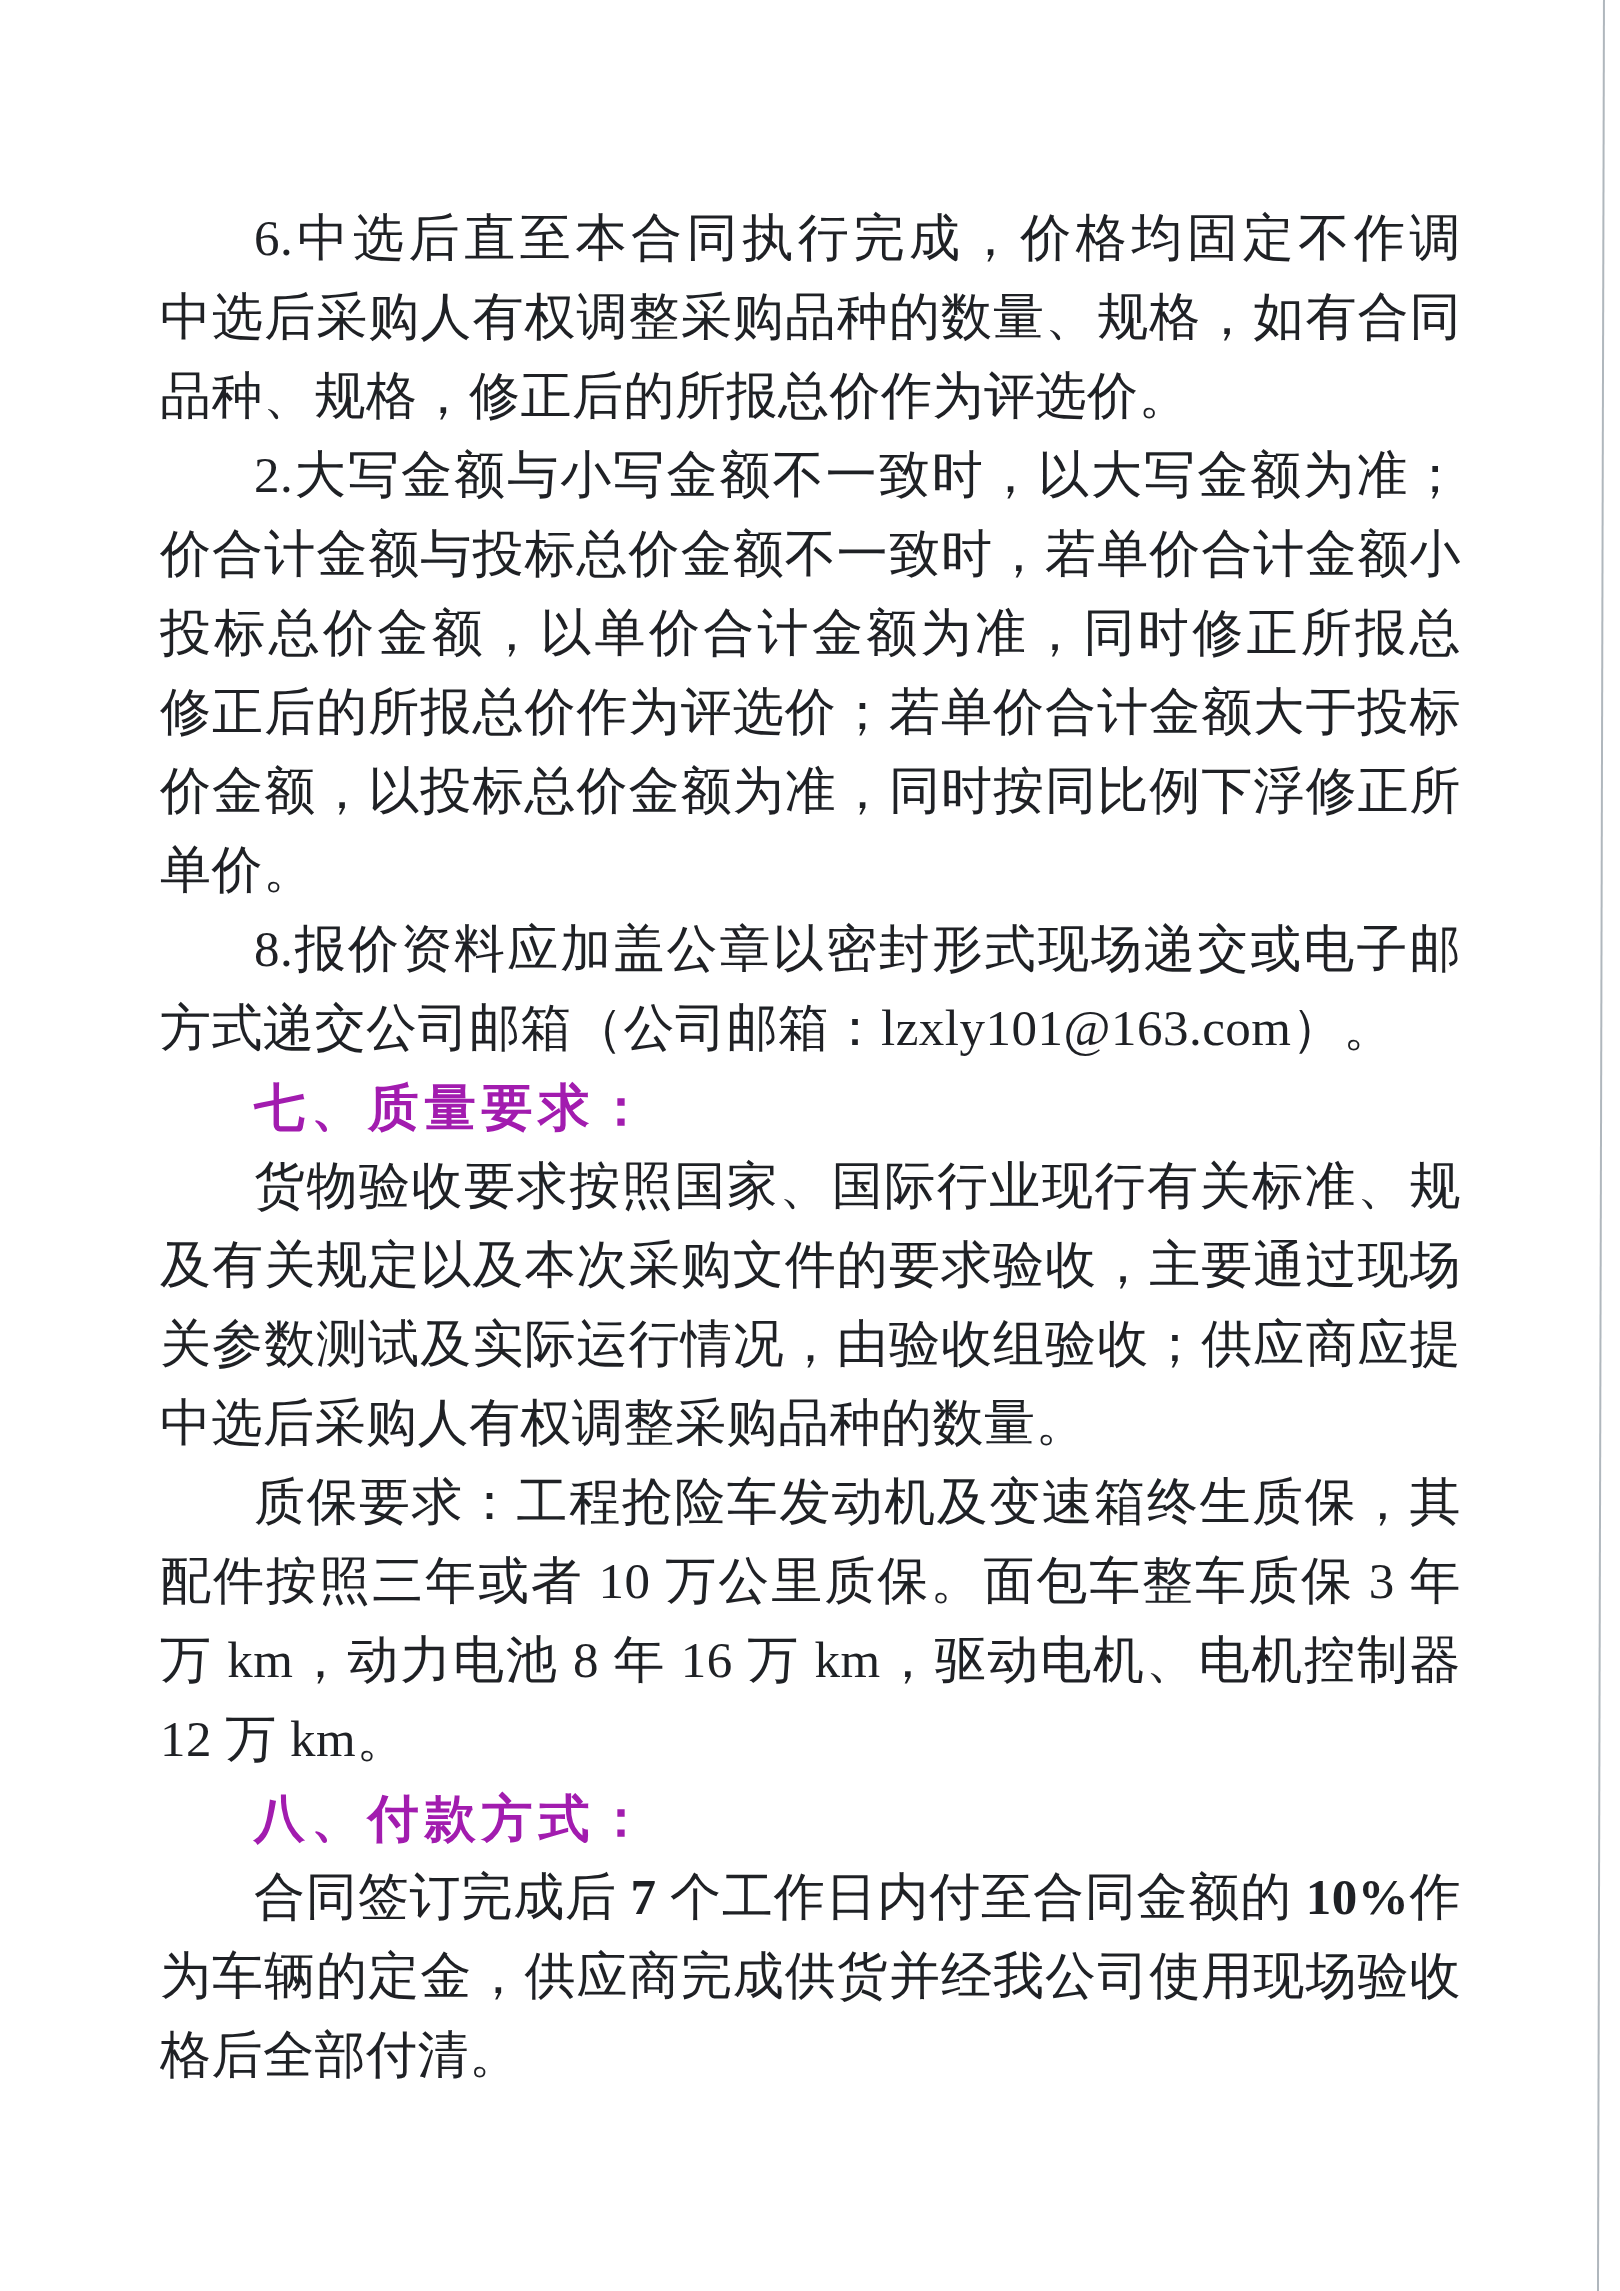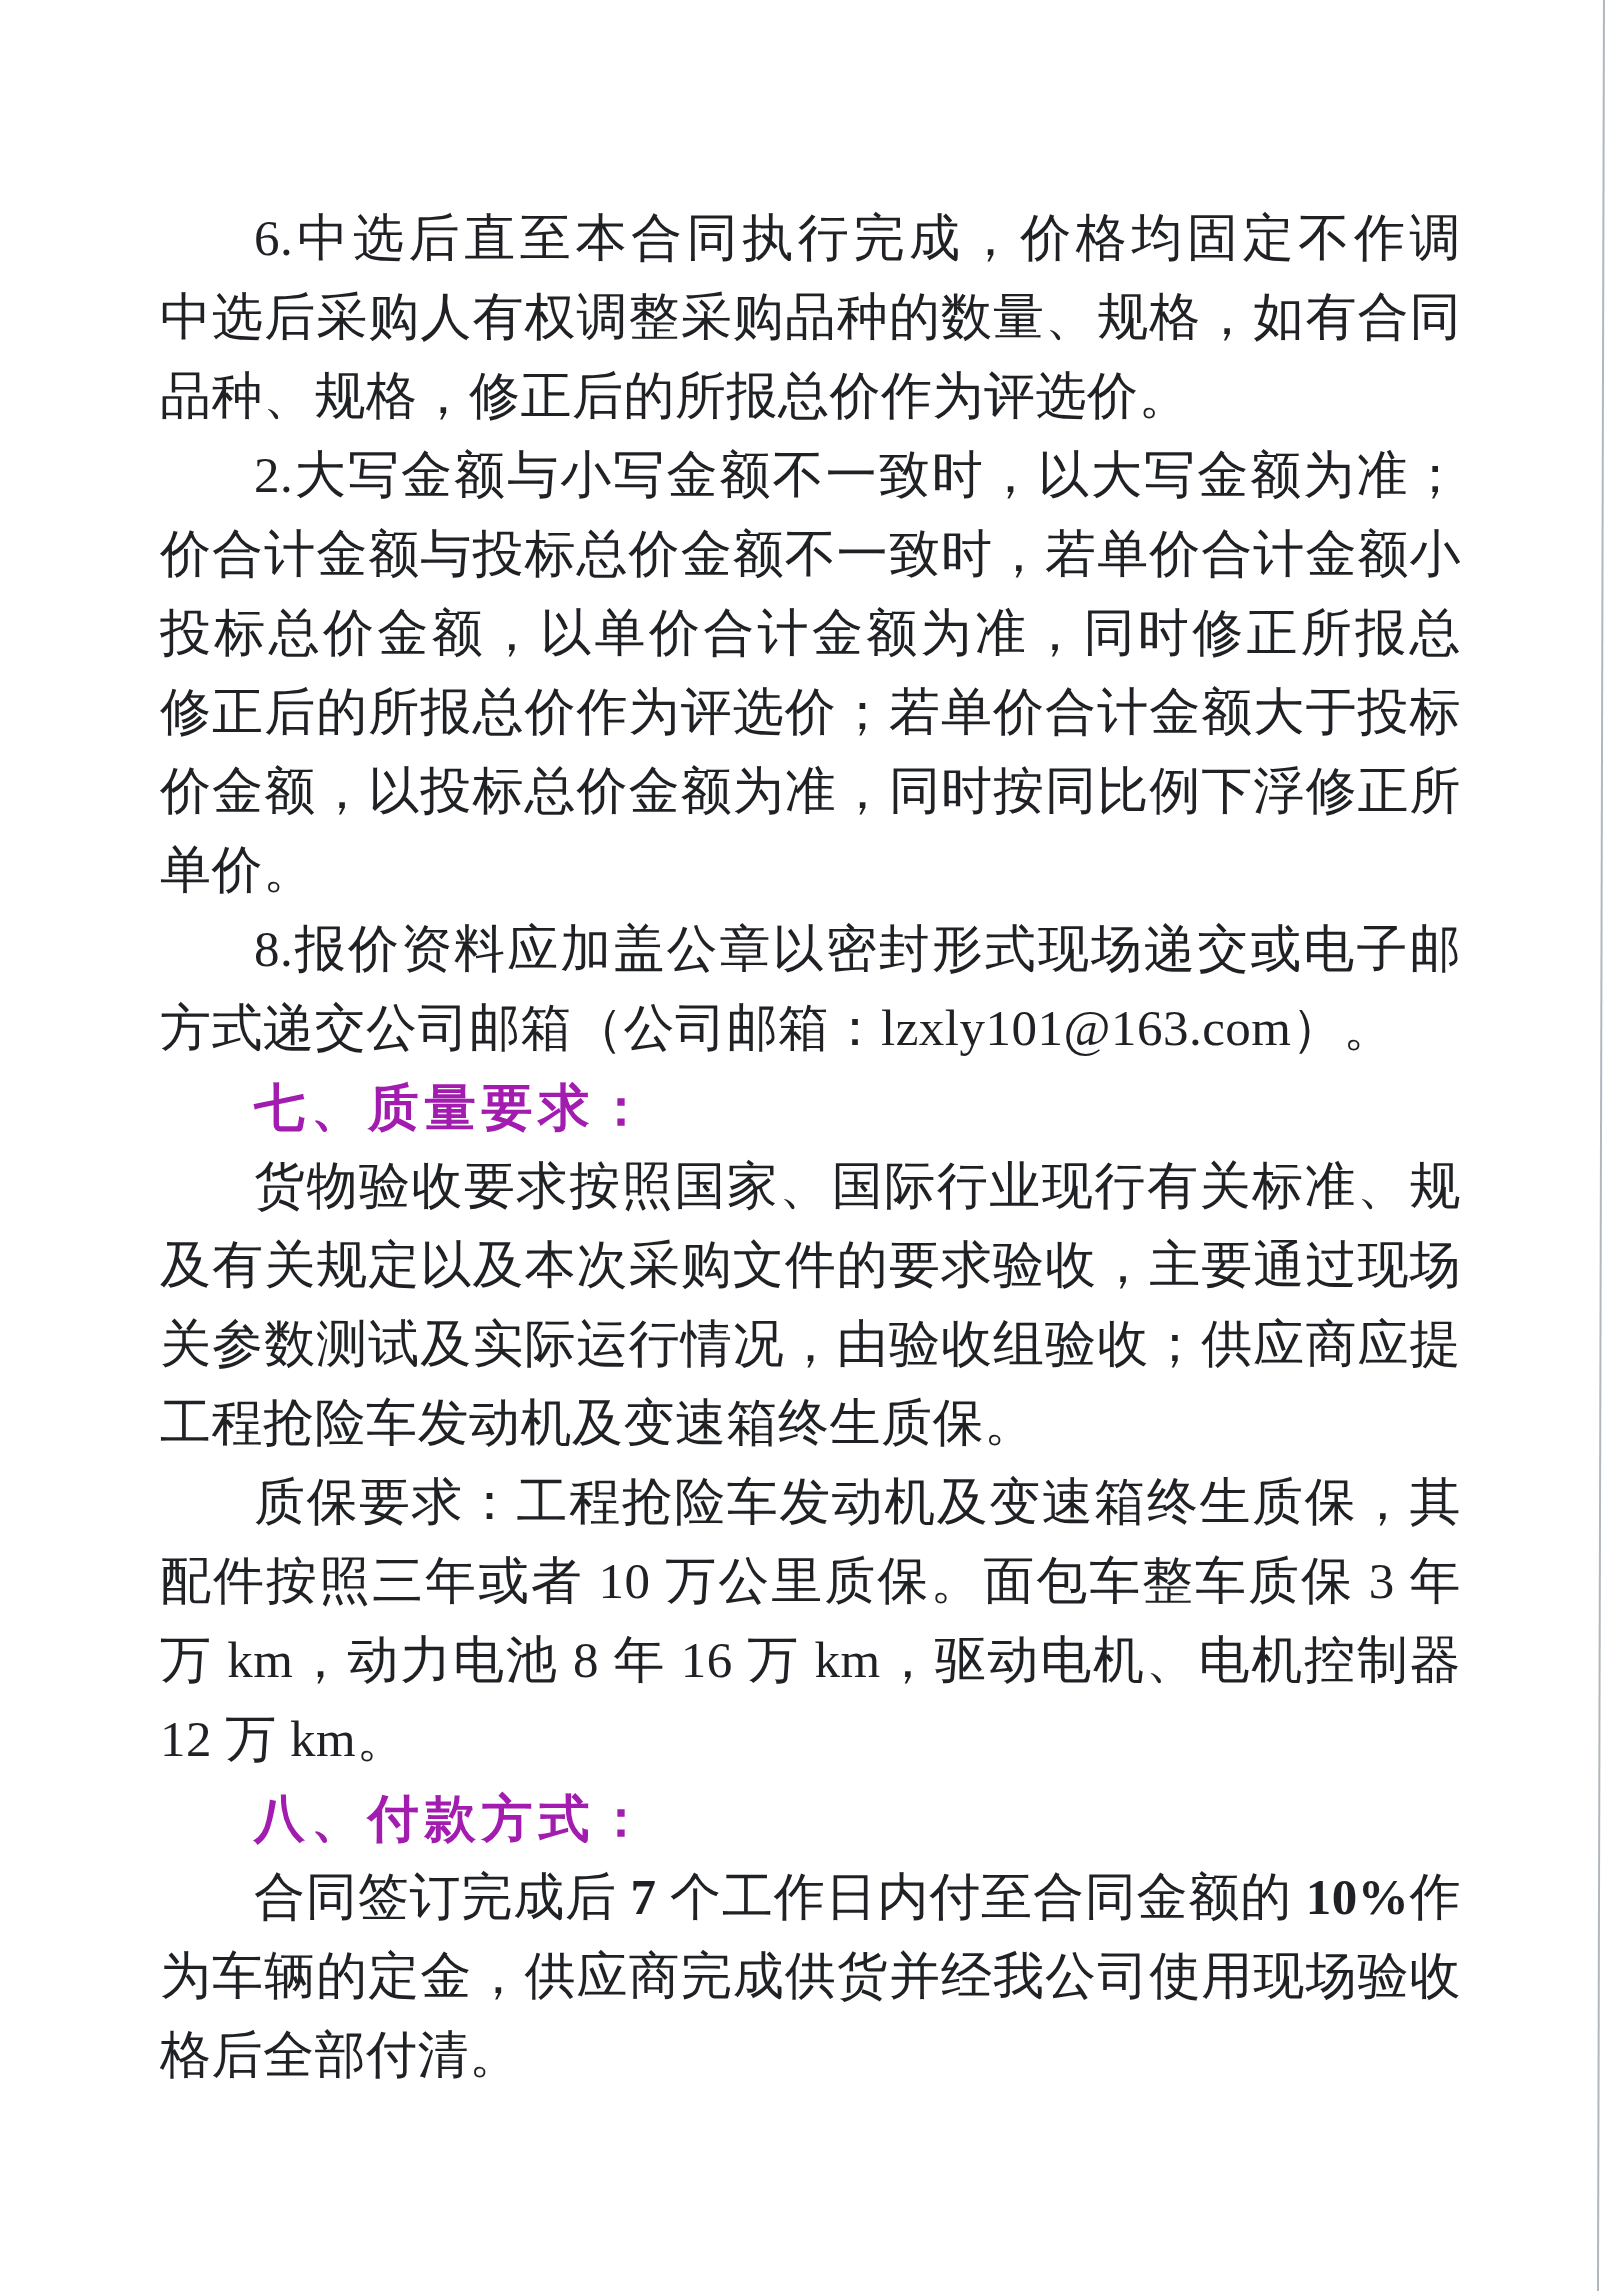--- a/index.html
+++ b/index.html
@@ -80,21 +80,21 @@
     <div class="line">单价。</div>
 
     <div class="line indent fill">8.报价资料应加盖公章以密封形式现场递交或电子邮箱</div>
     <div class="line">方式递交公司邮箱（公司邮箱：lzxly101@163.com）。</div>
 
     <div class="line indent heading">七、质量要求：</div>
 
     <div class="line indent fill">货物验收要求按照国家、国际行业现行有关标准、规范</div>
     <div class="line fill">及有关规定以及本次采购文件的要求验收，主要通过现场有</div>
     <div class="line fill">关参数测试及实际运行情况，由验收组验收；供应商应提供</div>
-    <div class="line">工程抢险车发动机及变速箱终生质保。</div>
+    <div class="line">中选后采购人有权调整采购品种的数量。</div>
 
     <div class="line indent fill">质保要求：工程抢险车发动机及变速箱终生质保，其余</div>
     <div class="line fill">配件按照三年或者 10 万公里质保。面包车整车质保 3 年 6</div>
     <div class="line fill">万 km，动力电池 8 年 16 万 km，驱动电机、电机控制器 8 年</div>
     <div class="line">12 万 km。</div>
 
     <div class="line indent heading">八、付款方式：</div>
 
     <div class="line indent fill">
       <span>合同签订完成后 </span><span class="num-bold">7</span><span> 个工作日内付至合同金额的 </span><span class="num-bold">10%</span><span>作</span>

